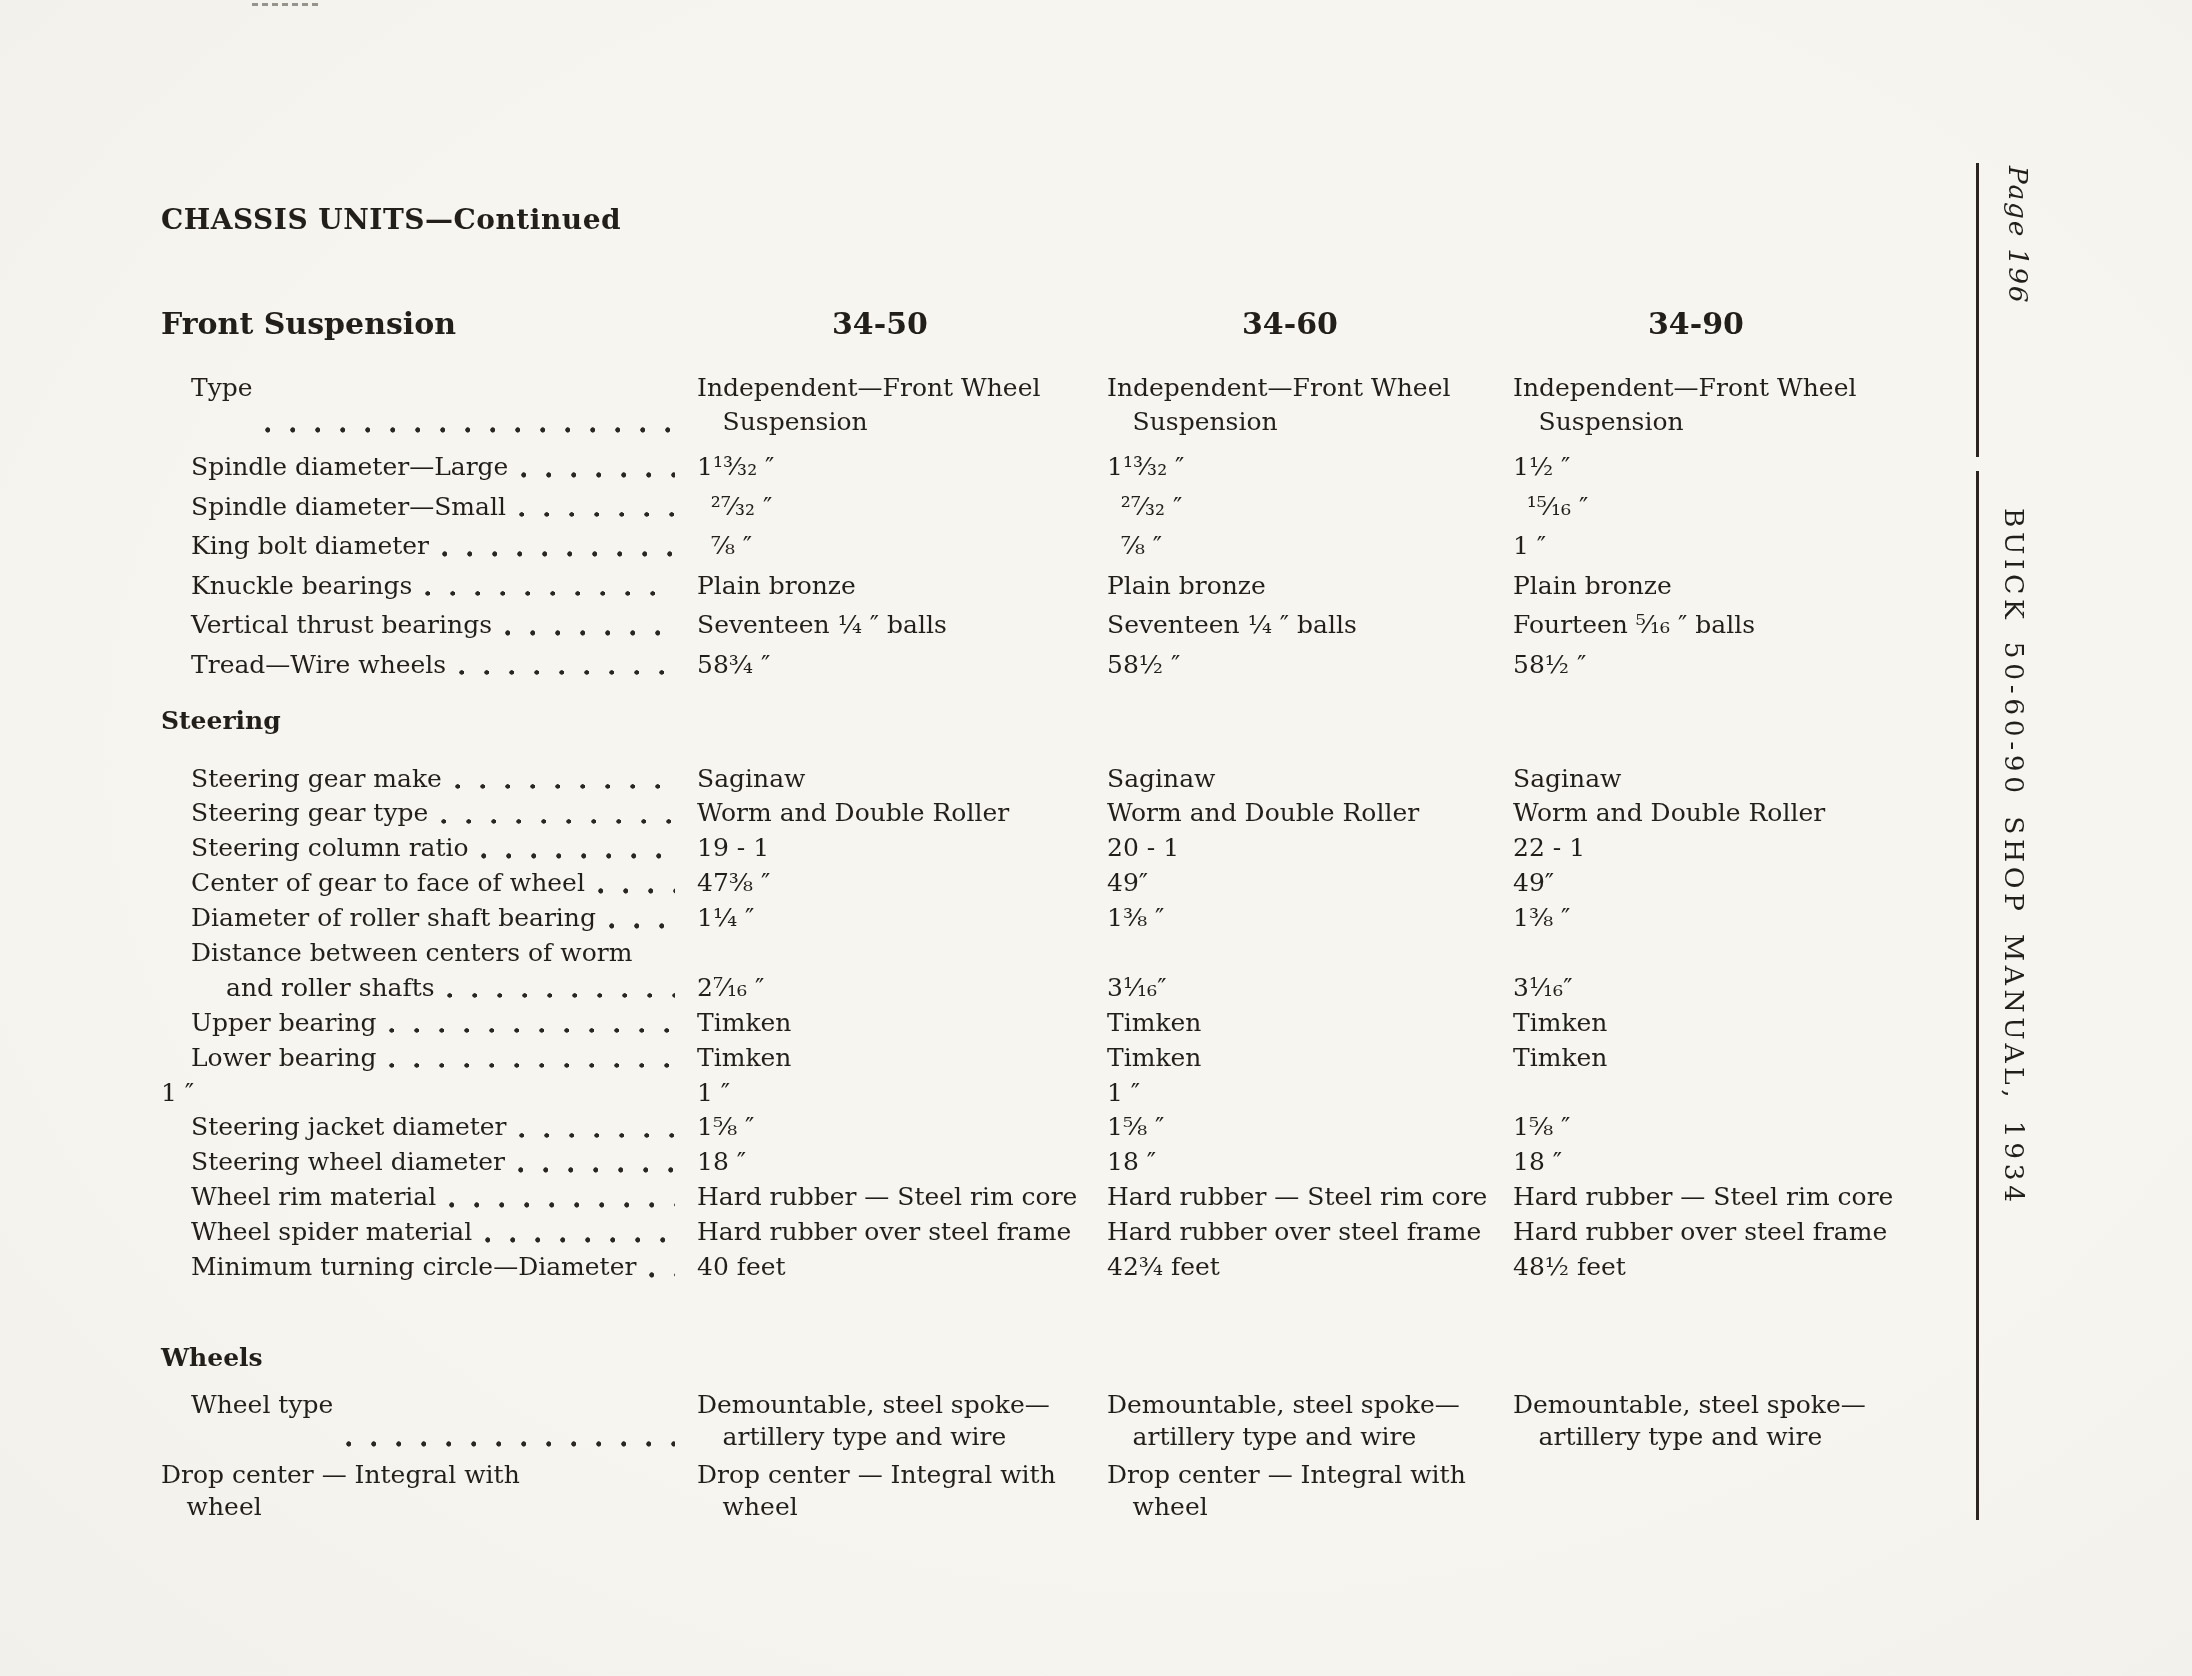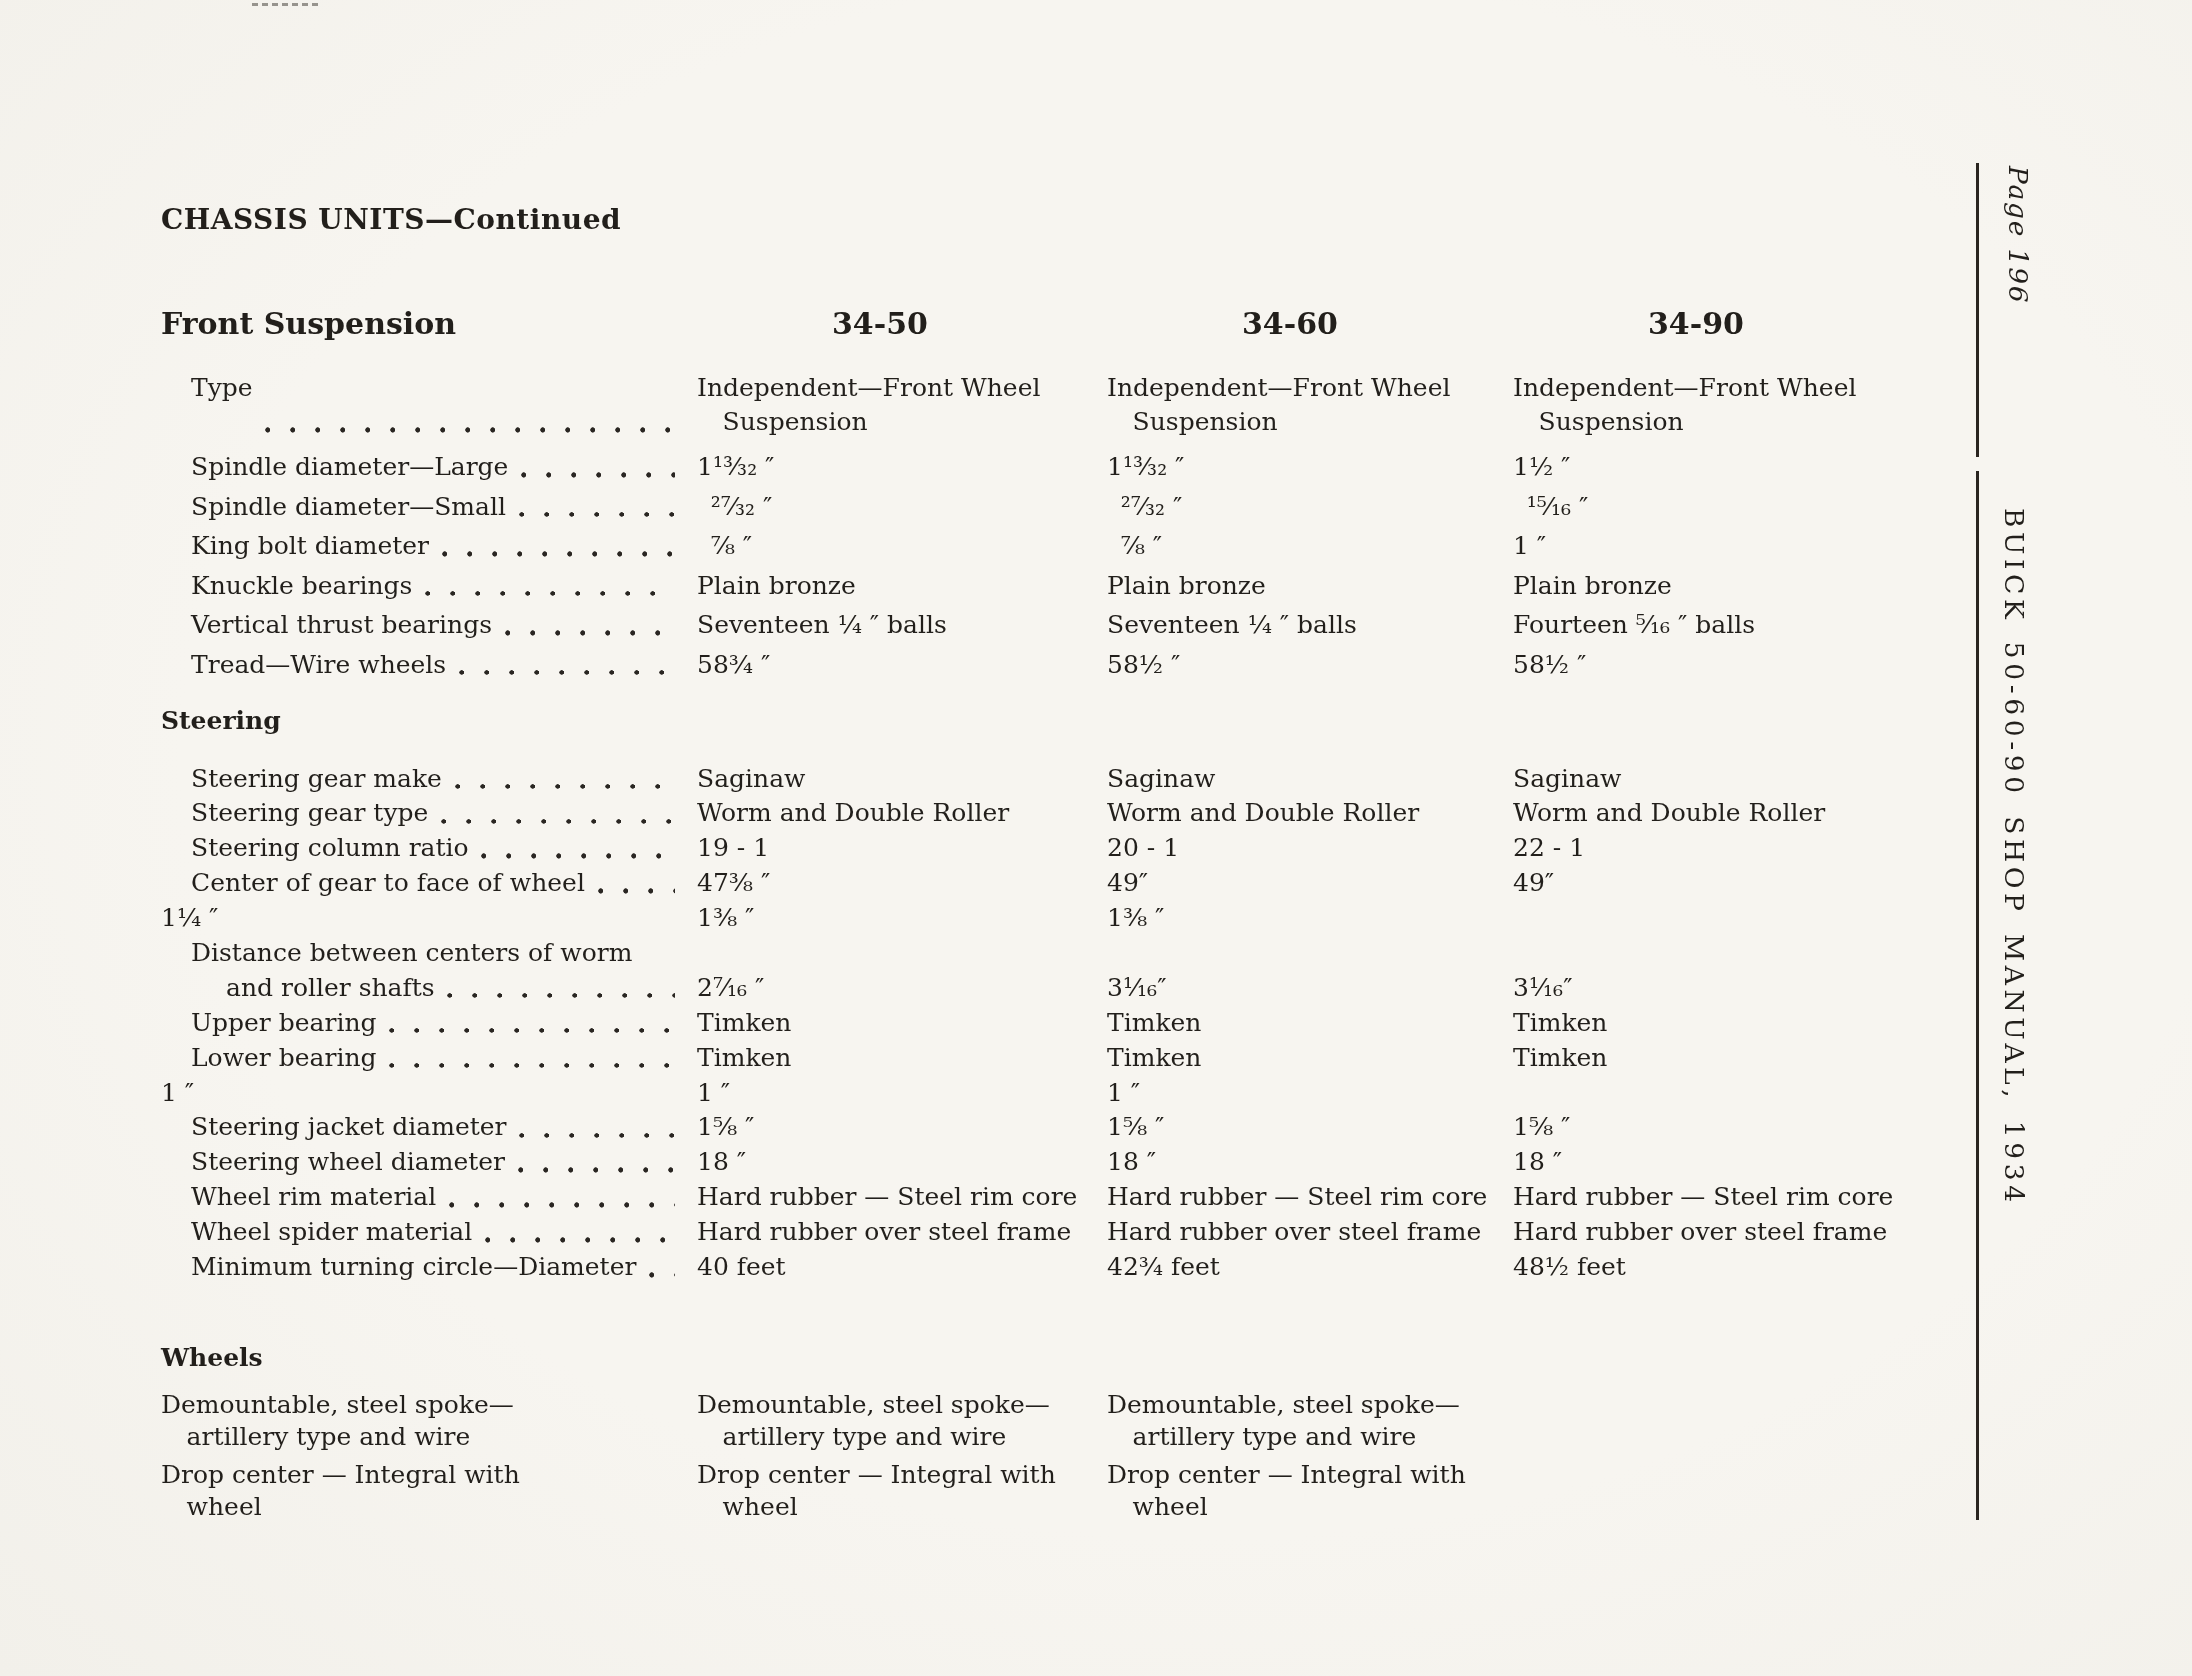--- a/index.html
+++ b/index.html
@@ -258,20 +258,24 @@
             </div>
           <div class="vcell">
               <span class="v">49″</span>
             </div>
           <div class="vcell">
               <span class="v">49″</span>
             </div>
         </div>
 
         <div class="row grid-row">
+          <div class="lcell">
+            <span class="rl">Diameter of roller shaft bearing</span>
+            <span class="leader"></span>
+          </div>
           <div class="vcell">
               <span class="v">1¼ ″</span>
             </div>
           <div class="vcell">
               <span class="v">1⅜ ″</span>
             </div>
           <div class="vcell">
               <span class="v">1⅜ ″</span>
             </div>
         </div>
@@ -421,20 +425,24 @@
               <span class="v">48½ feet</span>
             </div>
         </div>
       </div>
 
       <div class="sec-head wheels">Wheels</div>
 
       <div class="sec-wh">
 
         <div class="row grid-row">
+          <div class="lcell">
+            <span class="rl">Wheel type</span>
+            <span class="leader"></span>
+          </div>
           <div class="vcell">
             <span class="v">Demountable, steel spoke—</span>
             <span class="v l2">artillery type and wire</span>
           </div>
           <div class="vcell">
             <span class="v">Demountable, steel spoke—</span>
             <span class="v l2">artillery type and wire</span>
           </div>
           <div class="vcell">
             <span class="v">Demountable, steel spoke—</span>

